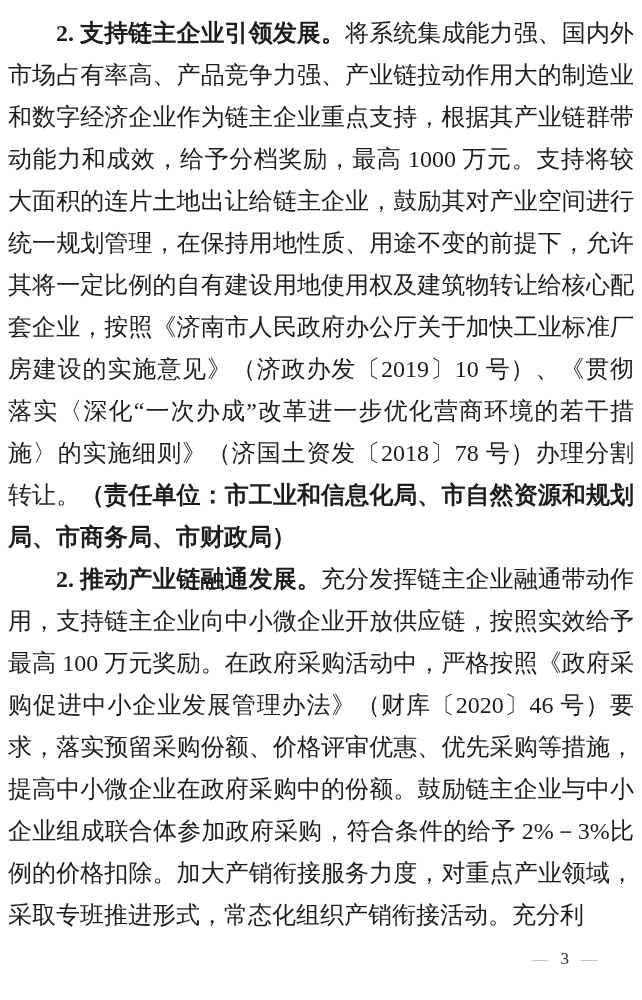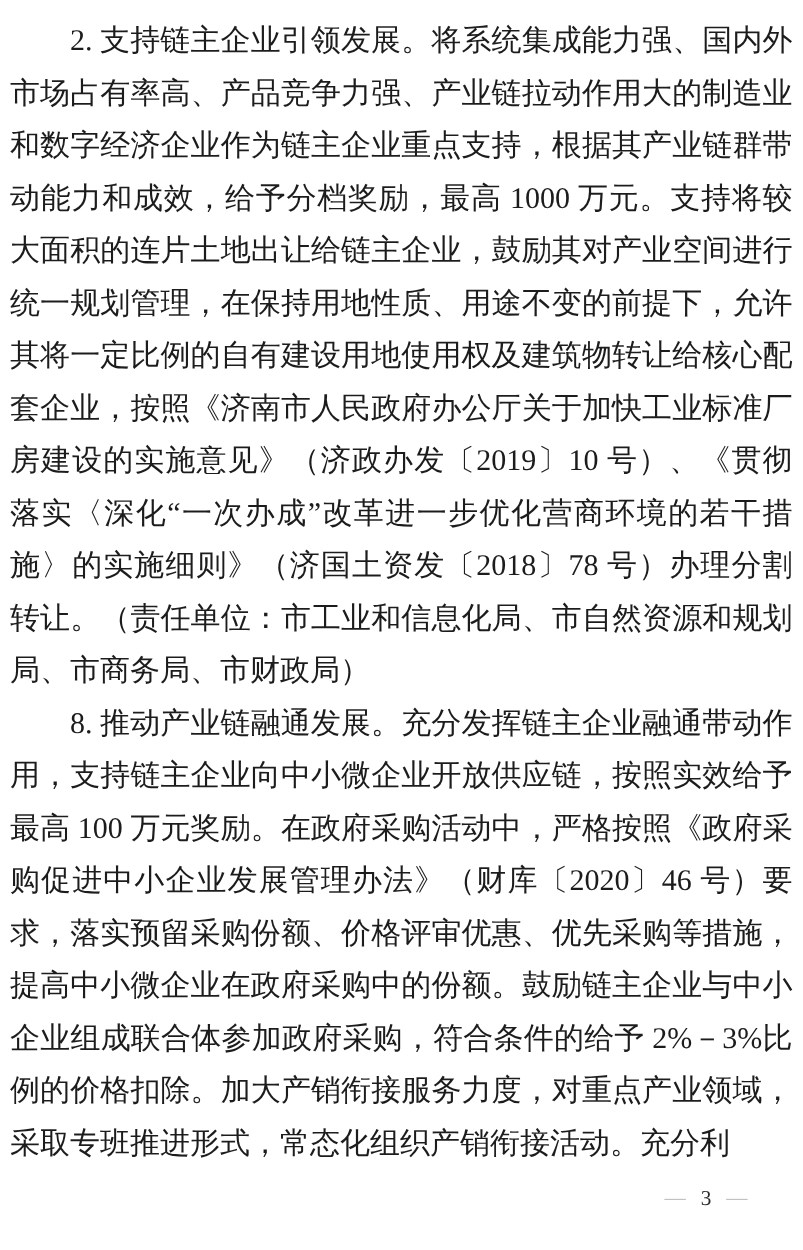--- a/index.html
+++ b/index.html
@@ -32,21 +32,21 @@
     color: #1c1c1c;
     text-align: justify;
     text-justify: inter-ideograph;
   }
   .para {
     margin: 0;
     padding: 0;
     text-indent: 2em;
   }
   .bold-run {
-    font-weight: normal;
+    font-weight: bold;
   }
   .footer {
     position: absolute;
     top: 949px;
     right: 44px;
     display: flex;
     align-items: center;
     gap: 12px;
     font-size: 17px;
     line-height: 20px;
@@ -62,21 +62,21 @@
 </style>
 </head>
 <body>
 
 <div class="page">
 
   <div class="content">
 
     <p class="para"><span class="bold-run">2. 支持链主企业引领发展。</span><span>将系统集成能力强、国内外市场占有率高、产品竞争力强、产业链拉动作用大的制造业和数字经济企业作为链主企业重点支持，根据其产业链群带动能力和成效，给予分档奖励，最高 1000 万元。支持将较大面积的连片土地出让给链主企业，鼓励其对产业空间进行统一规划管理，在保持用地性质、用途不变的前提下，允许其将一定比例的自有建设用地使用权及建筑物转让给核心配套企业，按照《济南市人民政府办公厅关于加快工业标准厂房建设的实施意见》（济政办发〔2019〕10 号）、《贯彻落实〈深化“一次办成”改革进一步优化营商环境的若干措施〉的实施细则》（济国土资发〔2018〕78 号）办理分割转让。</span><span class="bold-run">（责任单位：市工业和信息化局、市自然资源和规划局、市商务局、市财政局）</span></p>
 
-    <p class="para"><span class="bold-run">8. 推动产业链融通发展。</span><span>充分发挥链主企业融通带动作用，支持链主企业向中小微企业开放供应链，按照实效给予最高 100 万元奖励。在政府采购活动中，严格按照《政府采购促进中小企业发展管理办法》（财库〔2020〕46 号）要求，落实预留采购份额、价格评审优惠、优先采购等措施，提高中小微企业在政府采购中的份额。鼓励链主企业与中小企业组成联合体参加政府采购，符合条件的给予 2%－3%比例的价格扣除。加大产销衔接服务力度，对重点产业领域，采取专班推进形式，常态化组织产销衔接活动。充分利</span></p>
+    <p class="para"><span class="bold-run">2. 推动产业链融通发展。</span><span>充分发挥链主企业融通带动作用，支持链主企业向中小微企业开放供应链，按照实效给予最高 100 万元奖励。在政府采购活动中，严格按照《政府采购促进中小企业发展管理办法》（财库〔2020〕46 号）要求，落实预留采购份额、价格评审优惠、优先采购等措施，提高中小微企业在政府采购中的份额。鼓励链主企业与中小企业组成联合体参加政府采购，符合条件的给予 2%－3%比例的价格扣除。加大产销衔接服务力度，对重点产业领域，采取专班推进形式，常态化组织产销衔接活动。充分利</span></p>
 
   </div>
 
   <div class="footer">
     <span class="dash">—</span>
     <span class="num">3</span>
     <span class="dash">—</span>
   </div>
 
 </div>

